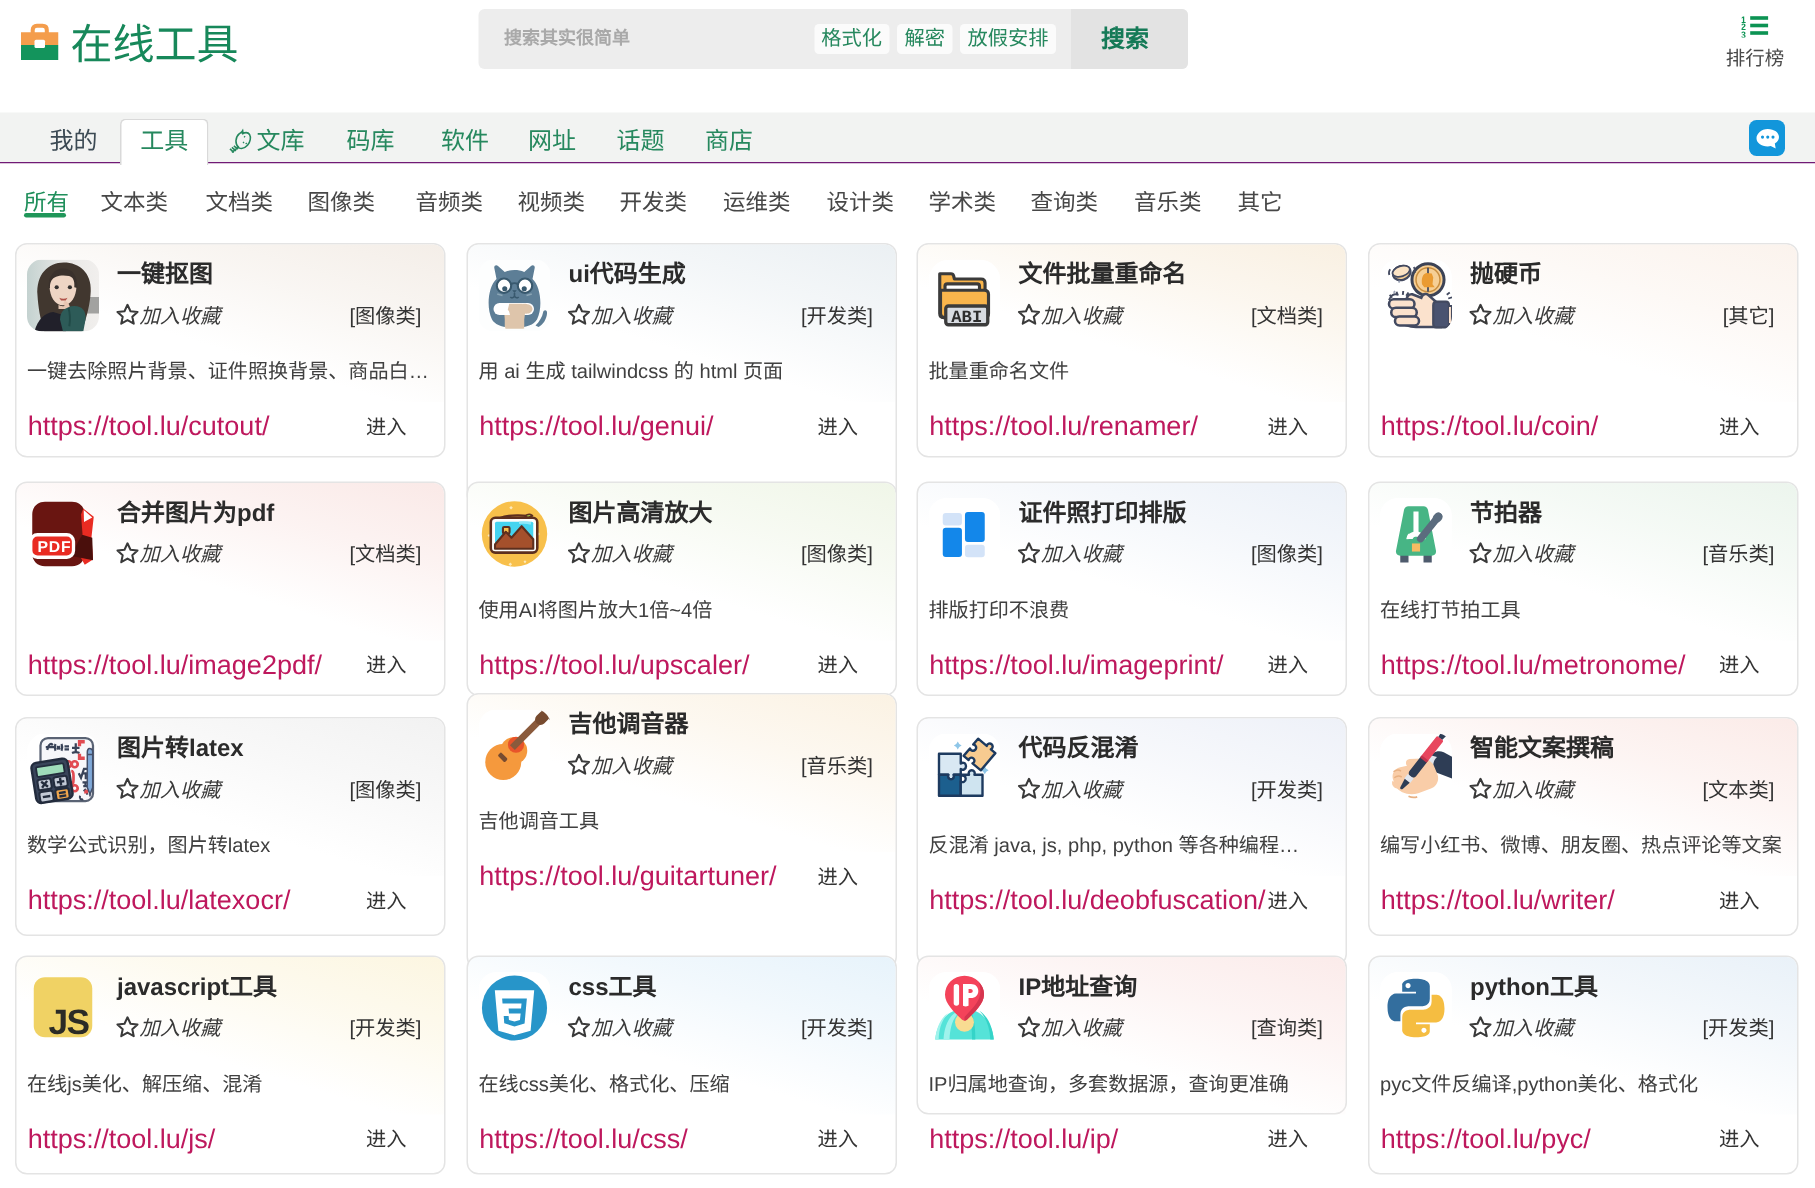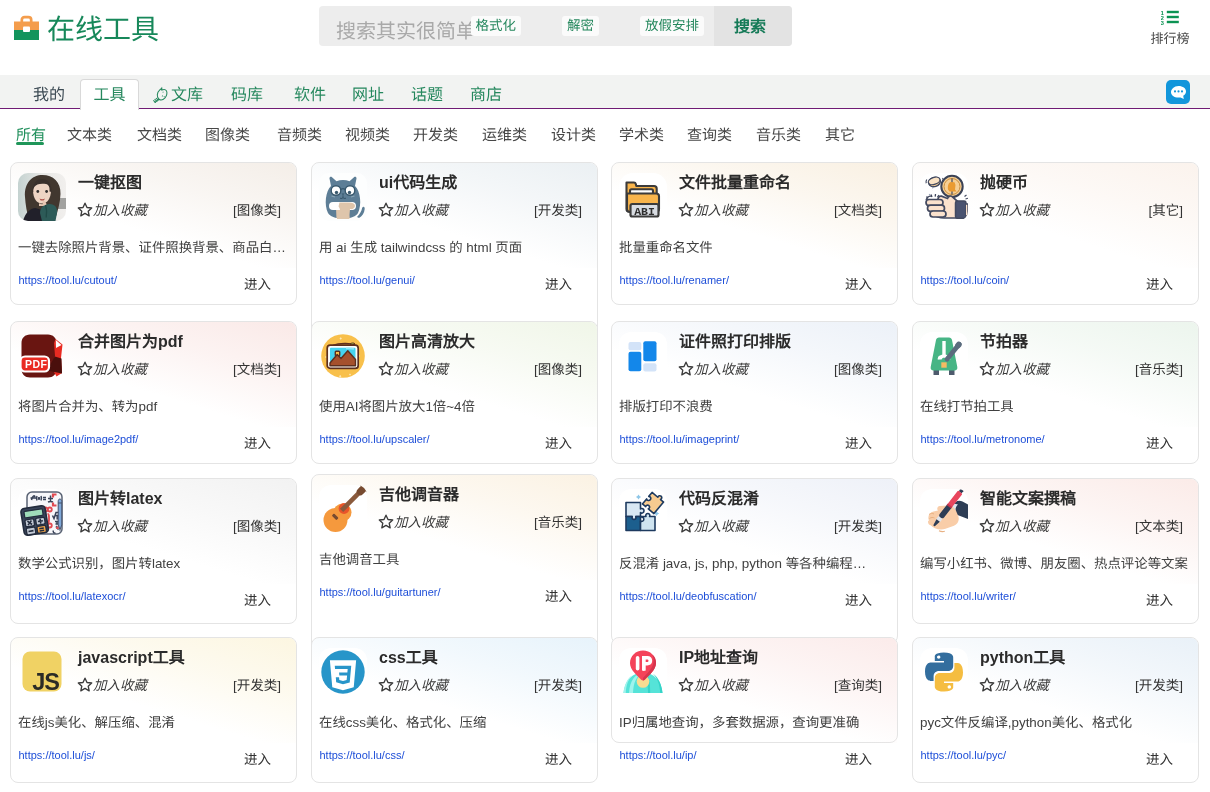--- a/index.html
+++ b/index.html
@@ -4,24 +4,24 @@
 <title>在线工具</title>
 <style>
 * { margin:0; padding:0; box-sizing:border-box; }
 html,body { width:1210px; height:792px; background:#fff; overflow:hidden;
   font-family:"Liberation Sans", sans-serif; }
 .hdr { position:relative; width:1210px; height:75px; background:#fff; }
 .logo svg { position:absolute; left:14px; top:15px; width:25px; height:25px; }
 .logo .t { position:absolute; left:47px; top:9px; font-size:28px; line-height:41px; color:#17885a; letter-spacing:0; }
 .search { position:absolute; left:319px; top:6px; width:473px; height:40px;
   background:#ededed; border-radius:4px; }
-.search .ph { position:absolute; left:17px; top:9px; font-size:20px; color:#a9a9a9; }
+.search .ph { position:absolute; left:17px; top:9px; font-size:12px; color:#a9a9a9;font-weight:bold; }
 .tags { position:absolute; right:88px; top:10px; display:flex; gap:5px; }
 .tag { background:#fbfbfb; border-radius:3px; height:20px; line-height:20px;
-  padding:0 5px; font-size:13.5px; color:#26885e;margin-left:36px; }
+  padding:0 5px; font-size:13.5px; color:#26885e; }
 .sbtn { position:absolute; right:0; top:0; width:78px; height:40px; background:#e3e3e3;
   border-radius:0 4px 4px 0; text-align:center; line-height:42px; padding-right:6px;
   font-size:16px; font-weight:bold; color:#157a57; }
 .rank { position:absolute; left:1149px; top:10px; width:42px; text-align:center; }
 .rank svg { width:18px; height:15px; display:block; margin:0 auto; }
 .rank .rt { font-size:13px; color:#4a4a4a; margin-top:3px; white-space:nowrap; }
 .nav { position:relative; width:1210px; height:34px; background:#f2f3f2;
   border-bottom:1px solid #701a75; font-size:16px; }
 .nav span { position:absolute; top:3px; line-height:33px; color:#26885e; }
 .n-tab { position:absolute; left:80px; top:4px; width:59px; height:31px; background:#fff;
@@ -38,21 +38,21 @@
   border:1px solid #e4e4e4; border-radius:8px; }
 .grad { position:absolute; left:0; top:0; right:0; height:105px; border-radius:7px 7px 0 0; }
 .cicon { position:absolute; left:7px; top:10px; width:48px; height:48px; border-radius:10px; overflow:hidden; }
 .cicon svg { width:48px; height:48px; display:block; }
 .ct { position:absolute; left:67px; top:6px; font-size:16px; font-weight:bold; color:#2b2b2b; }
 .fav { position:absolute; left:66px; top:36px; font-size:13.5px; color:#3a3a3a; height:18px;font-style:italic; }
 .fav .star { vertical-align:-3px; margin-right:0; }
 .cat { position:absolute; right:15px; top:36px; font-size:13.5px; color:#333; }
 .desc { position:absolute; left:7px; top:73px; width:271px; font-size:13.4px; color:#404040;
   white-space:nowrap; overflow:hidden; text-overflow:ellipsis; }
-.url { position:absolute; left:7.5px; top:111px; font-size:11px; color:#1d4ed8; }
+.url { position:absolute; left:7.5px; top:111px; font-size:18px; color:#be185d; }
 .go { position:absolute; right:25px; top:110px; font-size:13.5px; color:#333; }
 </style>
 </head>
 <body>
 <div class="hdr">
   <div class="logo">
     <svg viewBox="0 0 25 25">
       <path d="M7.8 7 V5 C7.8 3.2 8.8 2.2 10.6 2.2 H14.4 C16.2 2.2 17.2 3.2 17.2 5 V7" fill="none" stroke="#f49d4c" stroke-width="2.7"></path>
       <rect x="0" y="6.5" width="25" height="8.5" fill="#f49d4c"></rect>
       <rect x="0" y="15" width="25" height="10" fill="#13945c"></rect>
@@ -257,21 +257,20 @@
 <path d="M29 38.5 L44 41.5 L43.5 26.5 L36.8 24.5 Z" fill="#4a0f0c"></path>
 <rect x="2.5" y="24.5" width="28.5" height="15" rx="4.5" fill="#e92b22" stroke="#fff" stroke-width="2.2"></rect>
 <text x="7" y="36.3" font-size="10.5" font-weight="bold" fill="#fff" font-family="Liberation Sans, sans-serif" letter-spacing="0.5">PDF</text>
         </svg>
       </div>
 <div class="ct">合并图片为pdf</div>
 <div class="fav"><svg class="star" width="16" height="16" viewBox="0 0 16 16">
           <path d="M8 1.2 l2 4.3 4.7.5 -3.5 3.2 .98 4.6 -4.18-2.4 -4.18 2.4 .98-4.6 -3.5-3.2 4.7-.5z" fill="none" stroke="#3a3a3a" stroke-width="1.35" stroke-linejoin="round"></path>
         </svg><span>加入收藏</span></div>
 <div class="cat">[文档类]</div>
-<div class="desc">将图片合并为、转为pdf</div>
 <div class="url">https://tool.lu/image2pdf/</div>
 <div class="go">进入</div>
 </div>
 <div class="card" style="left:301px;top:159px;height:143px">
 <div class="grad" style="background:linear-gradient(197deg,rgb(240,246,232) 0%,rgba(240,246,232,0.55) 30%,rgba(240,246,232,0) 60%)"></div>
 <div class="cicon">
         <svg viewBox="0 0 48 48">
           <circle cx="24" cy="24" r="21.8" fill="#f8c04b"></circle>
 <path d="M20 44.2 l1.2-1.2 1.2 1.2 -1.2 1.2 Z M30 42.5 l1-1 1 1 -1 1 Z M6 25 l1-1 1 1 -1 1 Z M38.5 24 l1.2-1.2 1.2 1.2 -1.2 1.2 Z M20.5 6.5 l1.2-1.2 1.2 1.2 -1.2 1.2 Z" fill="#fde9bb"></path>
 <path d="M14 13.5 C20 11 32 11 36 13" stroke="#5d2f1e" stroke-width="1.6" fill="none"></path>
@@ -384,21 +383,21 @@
       </div>
 <div class="ct">图片转latex</div>
 <div class="fav"><svg class="star" width="16" height="16" viewBox="0 0 16 16">
           <path d="M8 1.2 l2 4.3 4.7.5 -3.5 3.2 .98 4.6 -4.18-2.4 -4.18 2.4 .98-4.6 -3.5-3.2 4.7-.5z" fill="none" stroke="#3a3a3a" stroke-width="1.35" stroke-linejoin="round"></path>
         </svg><span>加入收藏</span></div>
 <div class="cat">[图像类]</div>
 <div class="desc">数学公式识别，图片转latex</div>
 <div class="url">https://tool.lu/latexocr/</div>
 <div class="go">进入</div>
 </div>
-<div class="card" style="left:301px;top:312px;height:184px">
+<div class="card" style="left:301px;top:300px;height:184px">
 <div class="grad" style="background:linear-gradient(197deg,rgb(251,242,227) 0%,rgba(251,242,227,0.55) 30%,rgba(251,242,227,0) 60%)"></div>
 <div class="cicon">
         <svg viewBox="0 0 48 48">
           <rect width="48" height="48" fill="#fff" rx="12"></rect>
 <circle cx="16.5" cy="35" r="12" fill="#f5993d"></circle>
 <circle cx="23.5" cy="27.5" r="9" fill="#f5993d"></circle>
 <circle cx="25" cy="23.5" r="5.4" fill="#e8542a"></circle>
 <g transform="rotate(45 24 24)">
 <rect x="21.7" y="1" width="4.6" height="25" fill="#8a5a3c"></rect>
 <rect x="20.4" y="-7.5" width="7.2" height="10.5" rx="3.4" fill="#774b30"></rect>

